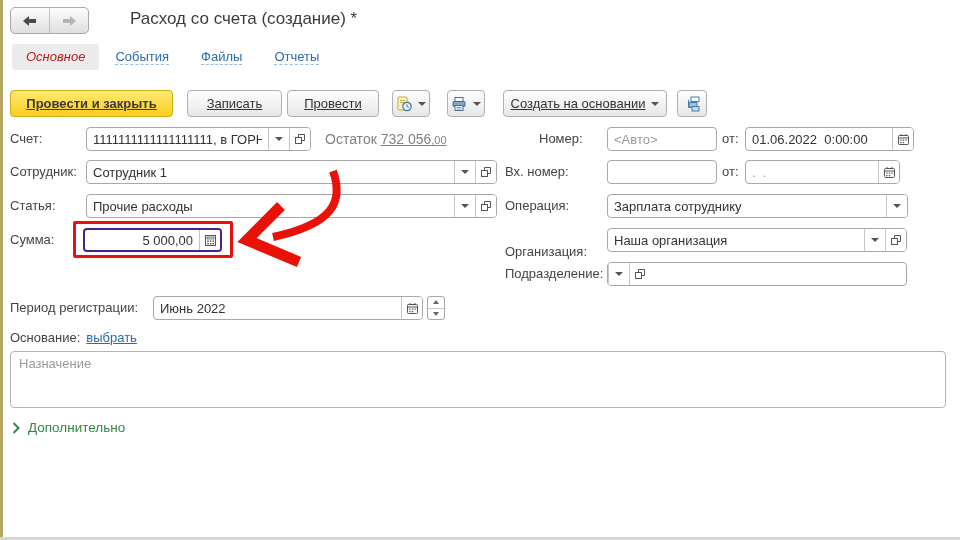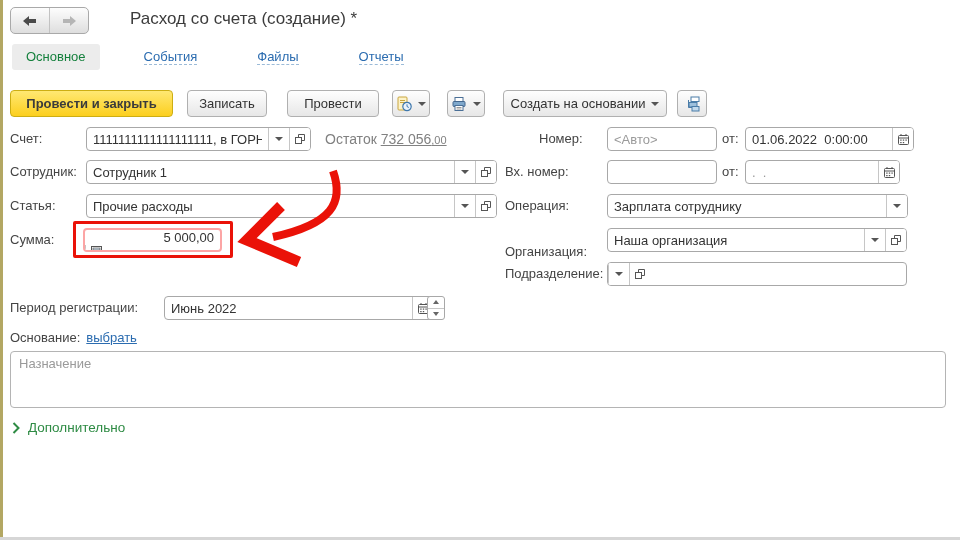--- a/index.html
+++ b/index.html
@@ -16,43 +16,43 @@
   .nav-group { position:absolute; left:10px; top:7px; width:79px; height:27px;
     display:flex; border:1px solid #a9a9a9; border-radius:5px;
     background:linear-gradient(#fdfdfd,#dedede); overflow:hidden; }
   .nav-btn { flex:1; display:flex; align-items:center; justify-content:center; cursor:pointer; }
   .nav-btn + .nav-btn { border-left:1px solid #c2c2c2; }
   .page-title { position:absolute; left:130px; top:9px; font-size:17px; color:#3c3c3c; white-space:nowrap; }
 
   
   .tabs { position:absolute; left:12px; top:44px; height:26px; display:flex; align-items:center; }
   .tab { line-height:26px; padding:0 14px; border-radius:3px; color:#2b6cb0; cursor:pointer; white-space:nowrap; }
-  .tab.active { background:#ececec; color:#15803d; cursor:default; }
+  .tab.active { background:#ececec; color:#b91c1c; cursor:default;font-style:italic; }
   .tab:not(.active) { padding:0; margin-right:16px; margin-left:16px; }
-  .tab:not(.active) span { border-bottom:1px dashed #9cbbd8;margin-left:28px; }
+  .tab:not(.active) span { border-bottom:1px dashed #9cbbd8; }
 
   
   .btn { position:absolute; top:90px; height:27px; border:1px solid #b0b0b0; border-radius:4px;
     background:linear-gradient(#fefefe,#e7e7e7); display:flex; align-items:center; justify-content:center;
-    font-size:13px; color:#333; cursor:pointer; white-space:nowrap; gap:6px; }
+    font-size:13px; color:#333; cursor:pointer; white-space:nowrap; gap:6px;text-decoration:underline; }
   .btn-yellow { background:linear-gradient(#ffe873,#fccf1e); border-color:#cdae13; font-weight:bold; color:#3b3b3b; }
   .caret { width:0; height:0; border-left:4px solid transparent; border-right:4px solid transparent; border-top:4px solid #555; }
 
   
   .lbl { position:absolute; line-height:24px; color:#444; white-space:nowrap; }
 
   
   .fg { position:absolute; height:24px; display:flex; align-items:stretch;
     border:1px solid #a8a8a8; border-radius:4px; background:#fff; overflow:hidden; }
   .fg input { border:none; outline:none; flex:1; min-width:0; padding:0 6px;
     font-family:"Liberation Sans", sans-serif; font-size:13px; color:#333; background:transparent; }
   .fg input::placeholder { color:#9a9a9a; }
   .fg-btn { width:21px; display:flex; align-items:center; justify-content:center;
     border-left:1px solid #c6c6c6; background:#fff; cursor:pointer; flex:none; }
-  .fg-focus { border:2px solid #fca5a5;flex-direction:column; }
+  .fg-focus { border:2px solid #4c1d95; }
   .amount-input { text-align:right; }
 
   .balance { position:absolute; left:325px; top:127px; line-height:24px; font-size:14px; color:#818181; white-space:nowrap; }
   .balance a { color:#818181; text-decoration:underline; cursor:pointer; }
   .balance .dec { font-size:11px; }
 
   .spinner { position:absolute; left:427px; top:296px; width:18px; height:24px;
     border:1px solid #a8a8a8; border-radius:3px; background:#fff; display:flex; flex-direction:column; }
   .spin-half { flex:1; display:flex; align-items:center; justify-content:center; cursor:pointer; }
   .spin-half + .spin-half { border-top:1px solid #c6c6c6; }
@@ -104,21 +104,21 @@
 <div class="page-title">Расход со счета (создание) *</div>
 
 <div class="tabs">
   <div class="tab active">Основное</div>
   <div class="tab"><span>События</span></div>
   <div class="tab"><span>Файлы</span></div>
   <div class="tab"><span>Отчеты</span></div>
 </div>
 
 <button class="btn btn-yellow" style="left:10px; width:163px;">Провести и закрыть</button>
-<button class="btn" style="left:187px; width:80px;">Записать</button>
+<button class="btn" style="left:187px; width:95px;">Записать</button>
 <button class="btn" style="left:287px; width:92px;">Провести</button>
 
 <button class="btn" style="left:392px; width:38px;">
   <span class="icon">
     <svg width="16" height="16" viewBox="0 0 16 16">
       <rect x="2" y="1" width="9" height="13" rx="1" fill="#fdf3c8" stroke="#c9a63f"></rect>
       <line x1="4" y1="4.5" x2="9" y2="4.5" stroke="#c9a63f"></line>
       <line x1="4" y1="6.5" x2="9" y2="6.5" stroke="#c9a63f"></line>
       <circle cx="11" cy="10.5" r="4.2" fill="#eaf3fb" stroke="#3f78ad" stroke-width="1.2"></circle>
       <path d="M11 8.3 v2.2 l1.8 1" stroke="#3f78ad" fill="none"></path>
@@ -308,21 +308,21 @@
     <span class="icon">
       <svg width="12" height="12" viewBox="0 0 12 12">
           <rect x="1.5" y="4.5" width="6" height="6" fill="none" stroke="#555"></rect>
           <path d="M4.5 4.5 V1.5 H10.5 V7.5 H7.5" fill="none" stroke="#555"></path>
         </svg>
     </span>
   </div>
 </div>
 
 <div class="lbl" style="left:10px; top:296px;">Период регистрации:</div>
-<div class="fg" style="left:153px; top:296px; width:270px;margin-left:11px;">
+<div class="fg" style="left:153px; top:296px; width:270px;">
   <input type="text" value="Июнь 2022" style="">
   <div class="fg-btn">
     <span class="icon">
       <svg width="13" height="13" viewBox="0 0 13 13">
         <rect x="1.5" y="2.5" width="10" height="9" rx="1" fill="#fff" stroke="#555"></rect>
         <line x1="1.5" y1="5" x2="11.5" y2="5" stroke="#555"></line>
         <line x1="4" y1="1" x2="4" y2="3" stroke="#555"></line>
           <line x1="9" y1="1" x2="9" y2="3" stroke="#555"></line>
         <rect x="3.2" y="6.5" width="1.4" height="1.2" fill="#555"></rect>
           <rect x="5.8" y="6.5" width="1.4" height="1.2" fill="#555"></rect>

